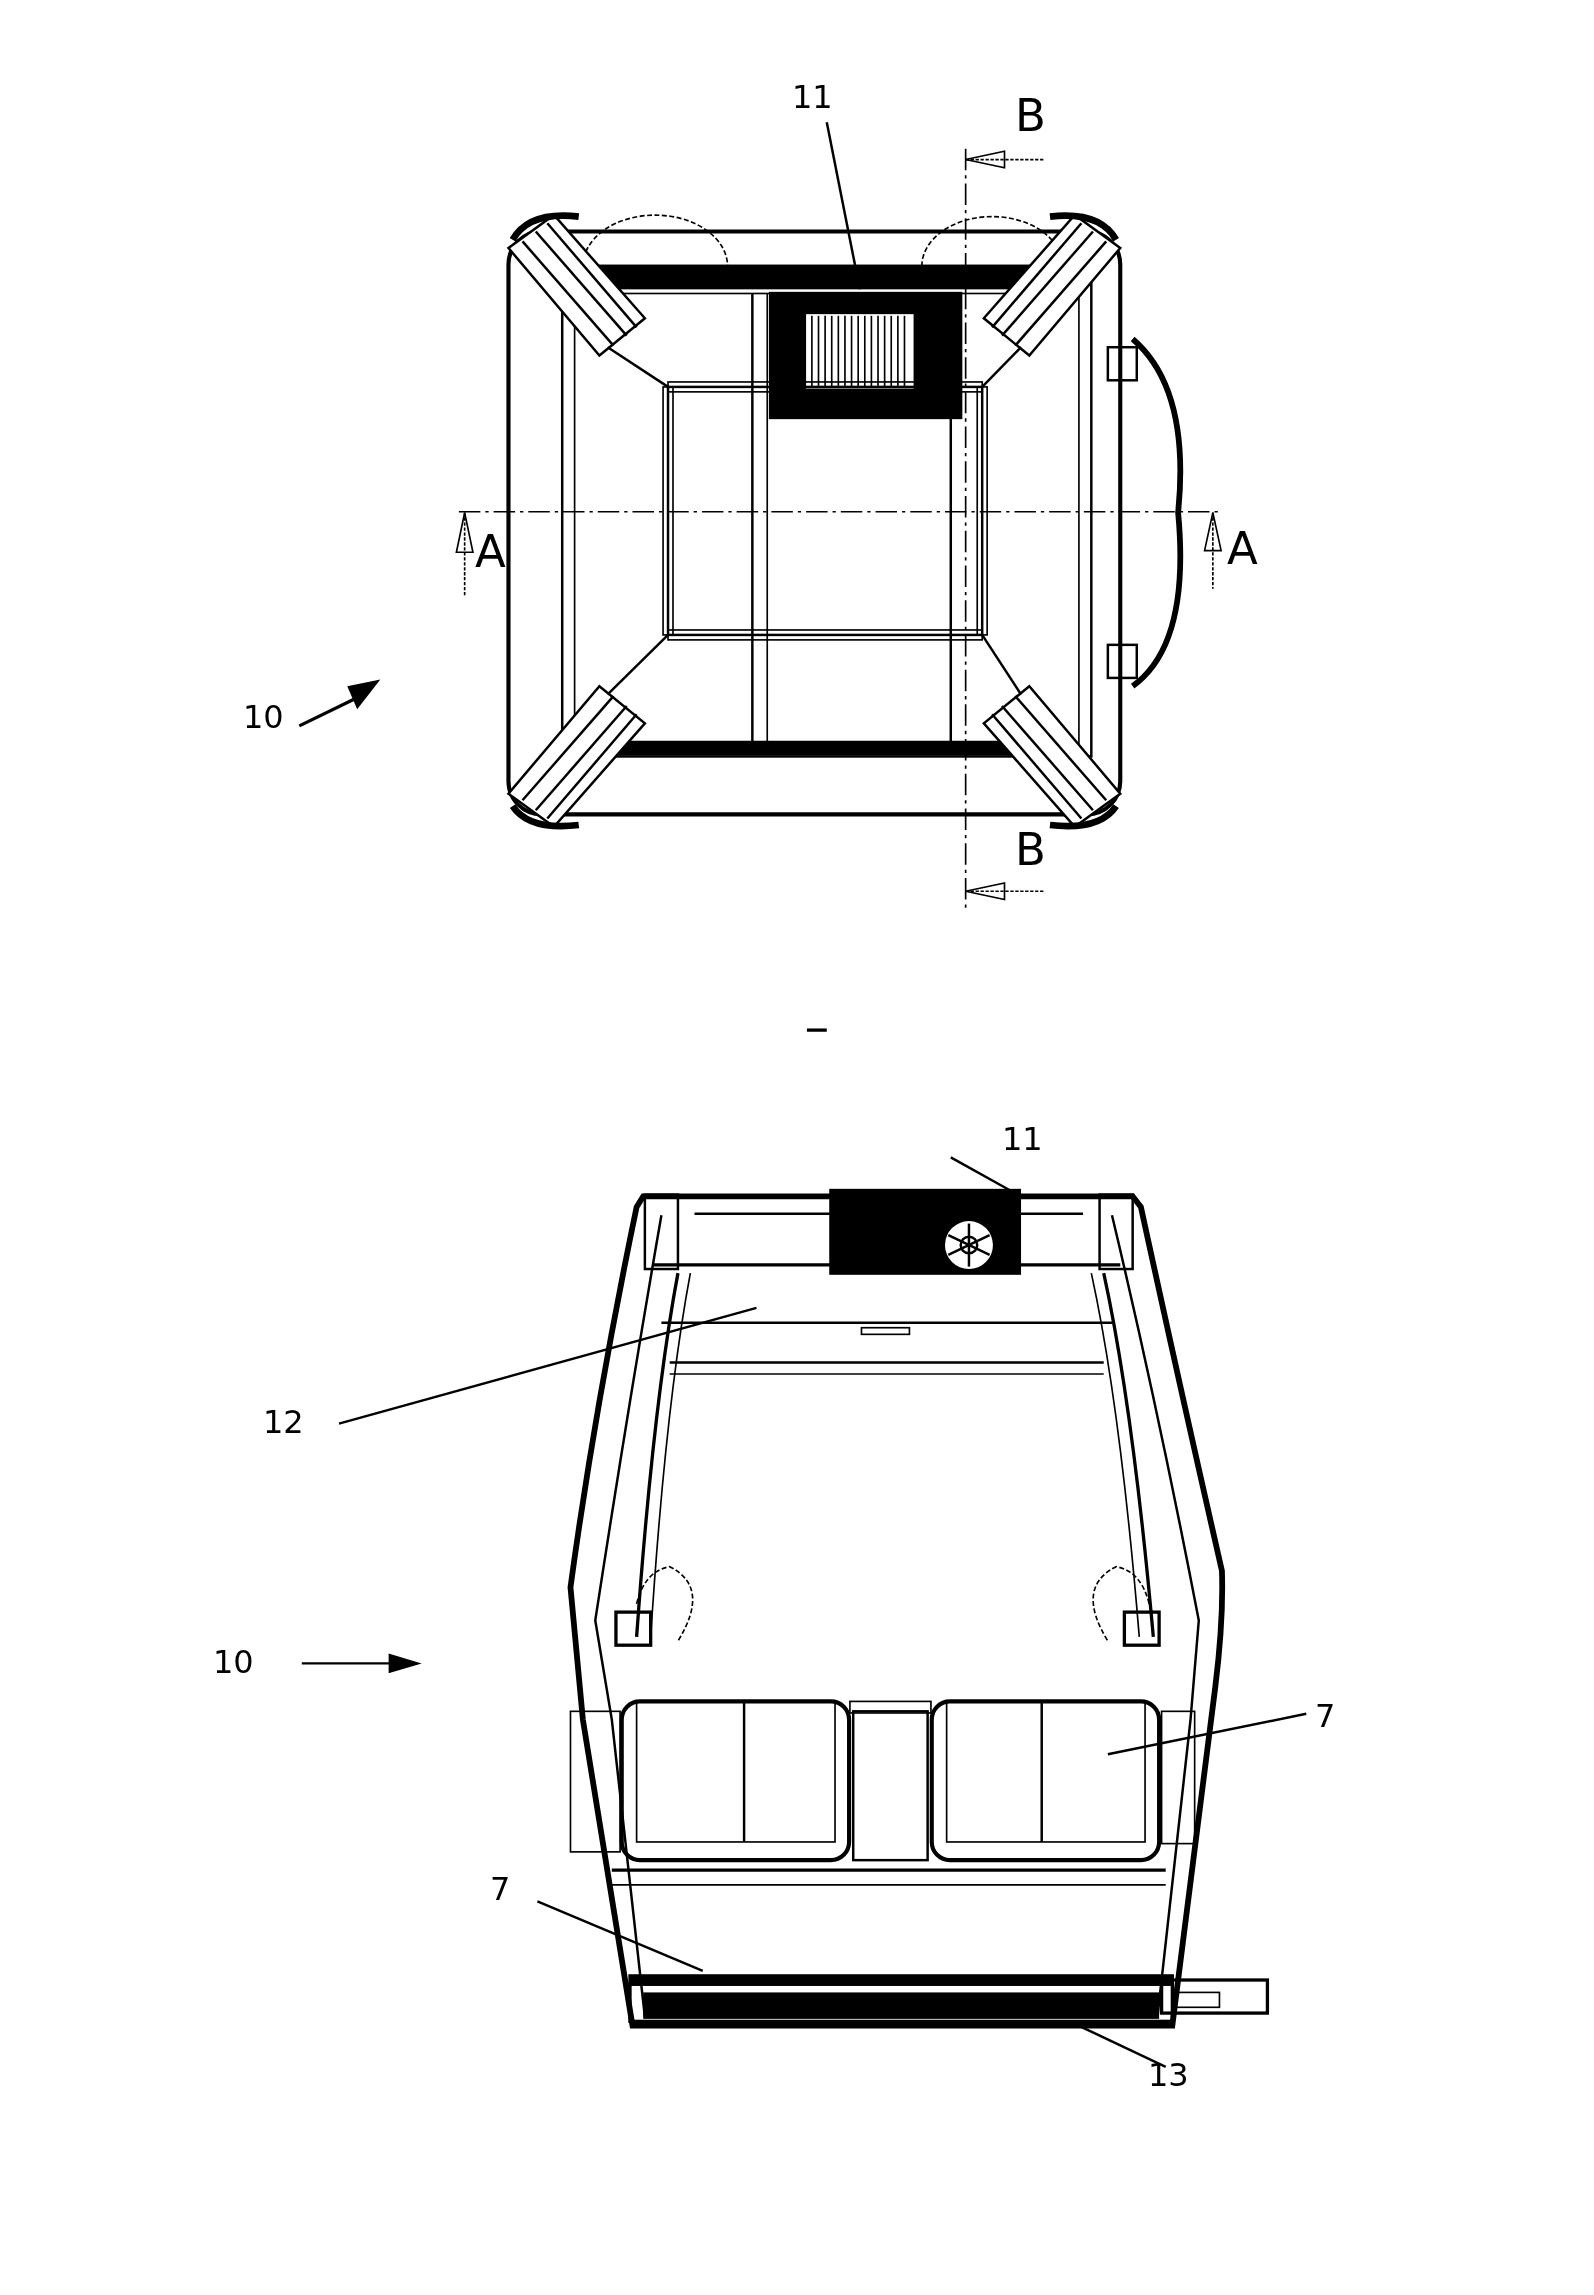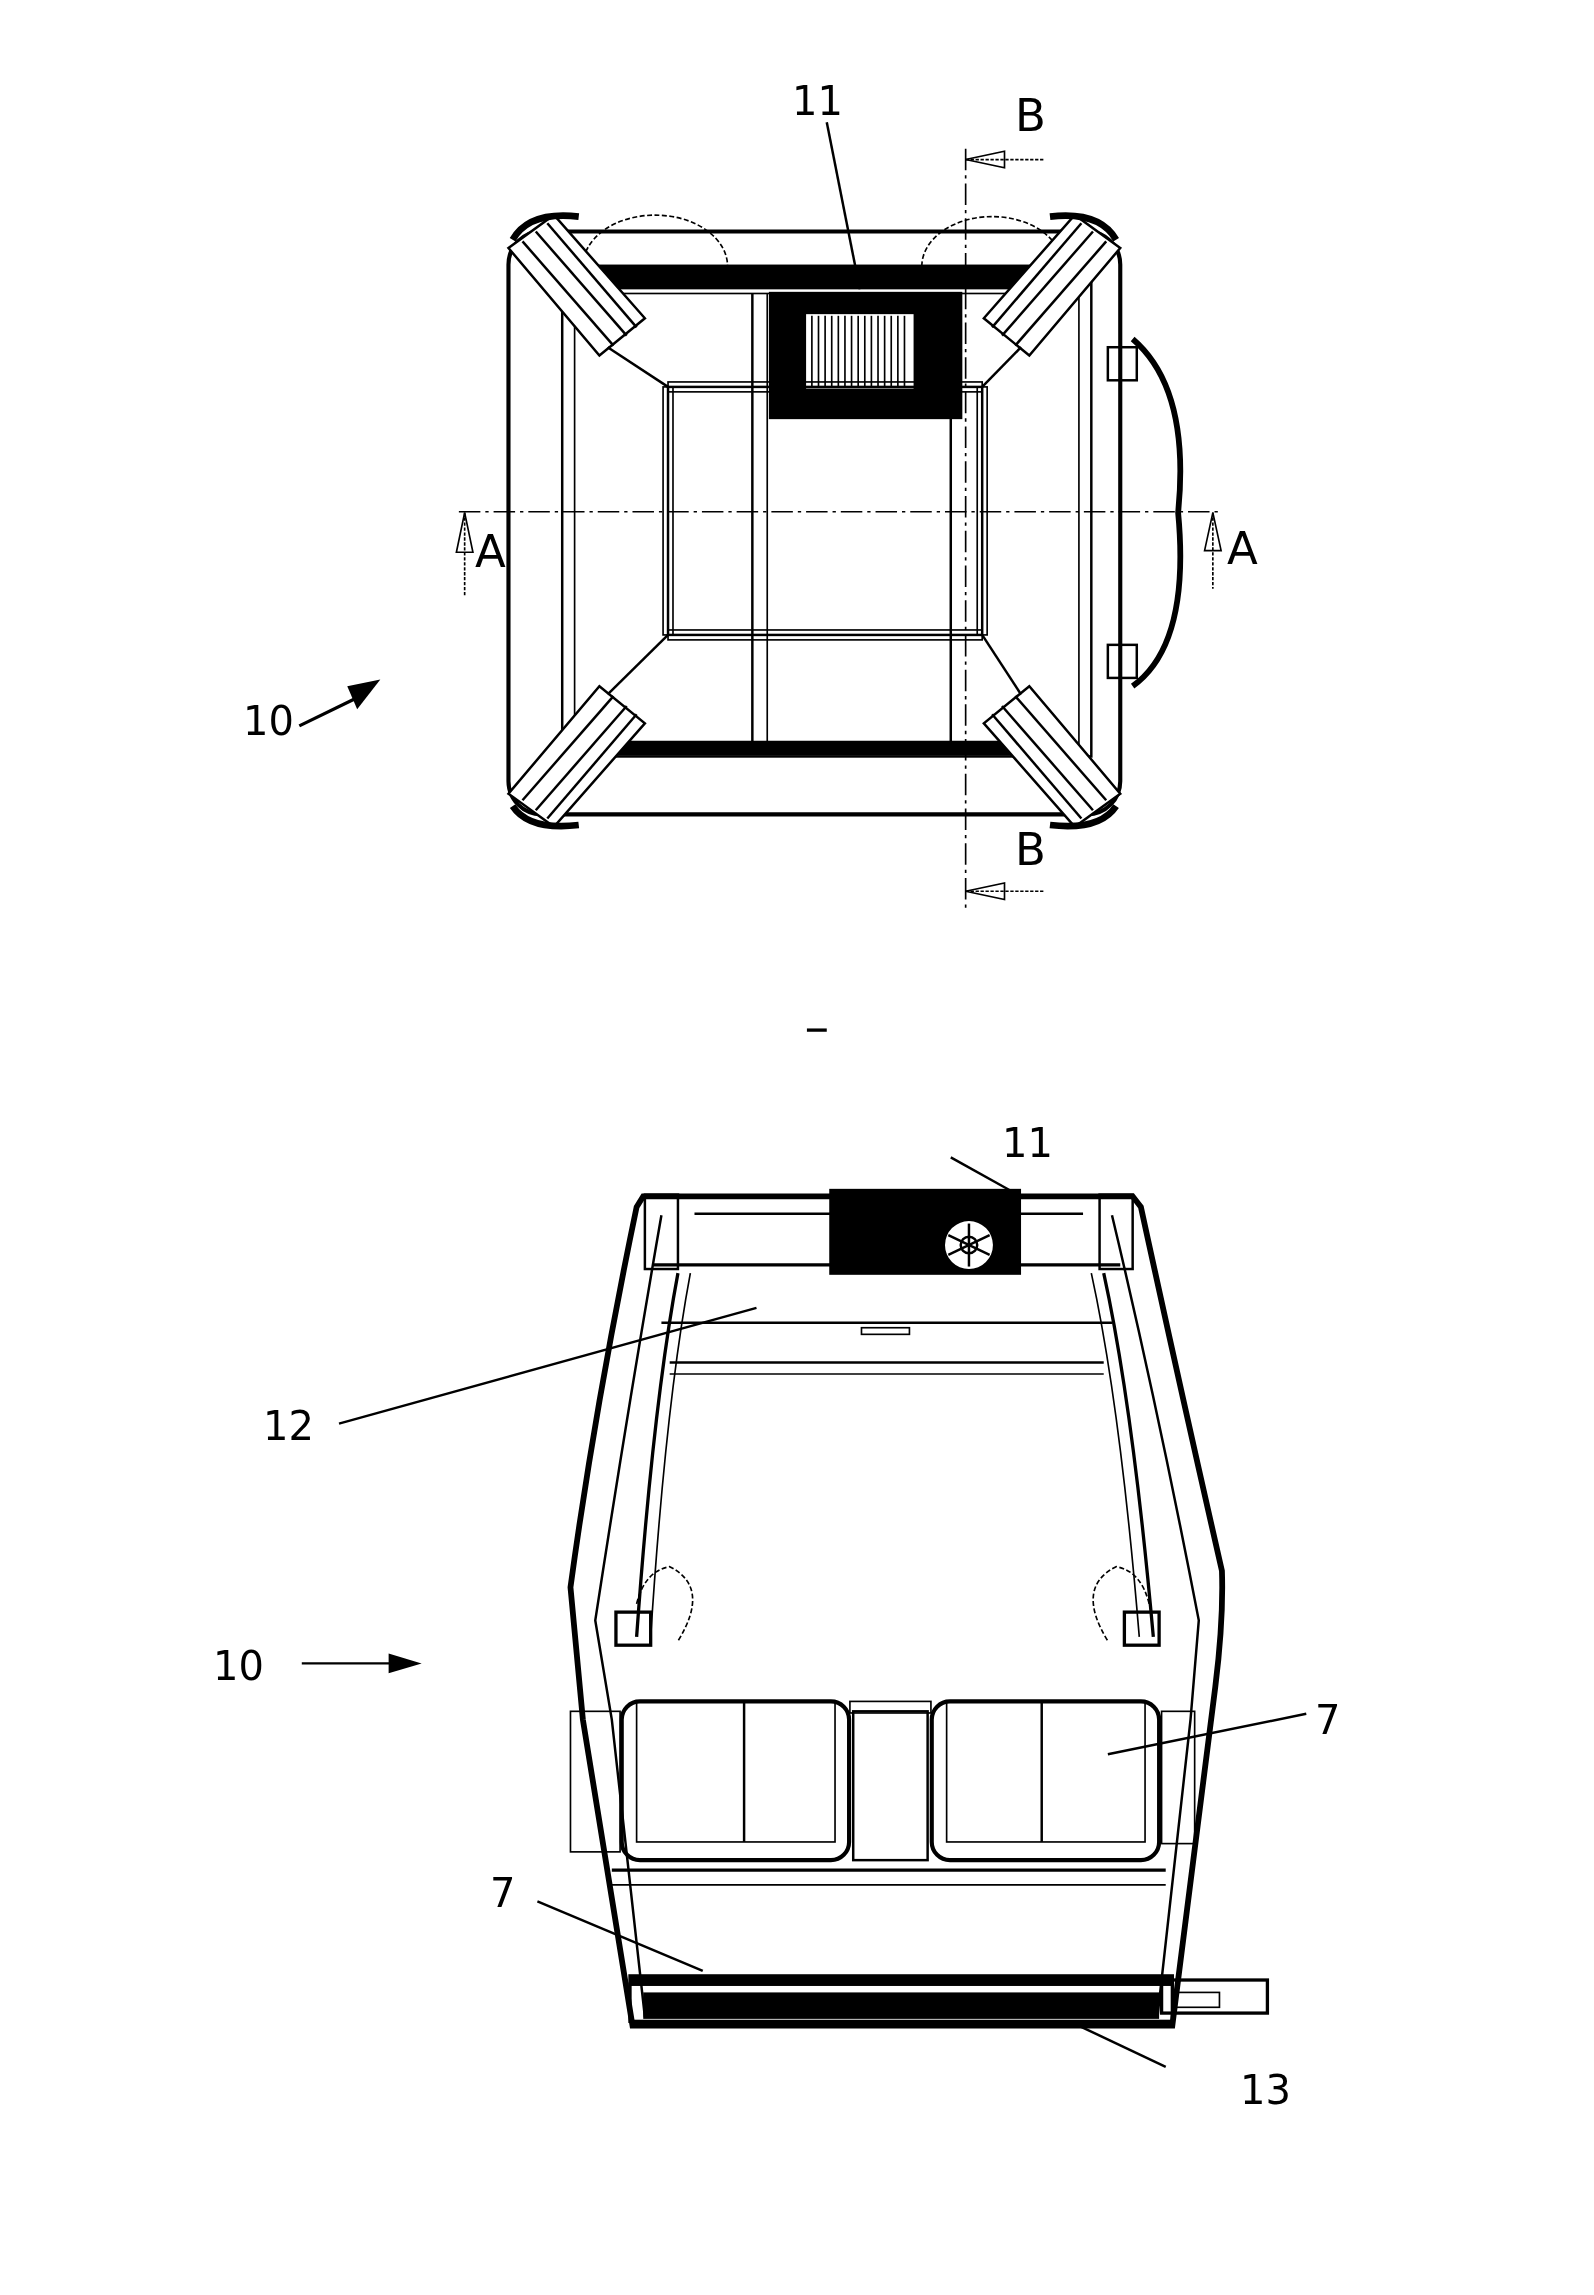--- a/index.html
+++ b/index.html
@@ -1,18 +1,18 @@
 <!DOCTYPE html>
 <html style="font-size:13.2px"><head>
 <meta charset="utf-8">
 <style>
   html, body { margin: 0; padding: 0; background: #ffffff; }
   body { width: 1594px; height: 2295px; position: relative; overflow: hidden; font-family: "Liberation Sans", sans-serif; }
   svg.drawing { position: absolute; left: 0; top: 0; width: 1594px; height: 2295px; }
-  .lbl { position: absolute; font-family: "DejaVu Sans", sans-serif; color: #000; font-size: 40px; line-height: 1; white-space: nowrap; }
+  .lbl { position: absolute; font-family: "DejaVu Sans", sans-serif; color: #000; font-size: 32px; line-height: 1; white-space: nowrap; }
   .sec { font-size: 45px; }
 </style>
 </head>
 <body>
 
 <svg class="drawing" viewBox="0 0 1928 2776" xmlns="http://www.w3.org/2000/svg">
 
   <g stroke="#000" fill="none" stroke-width="4">
 
     <rect x="615" y="280" width="740" height="705" rx="40" stroke-width="5"></rect>
@@ -185,14 +185,14 @@
 <div class="lbl sec" style="left:475px;top:529px;">A</div>
 <div class="lbl sec" style="left:1227px;top:526px;">A</div>
 <div class="lbl" style="left:243px;top:701px;">10</div>
 <div class="lbl sec" style="left:1015px;top:827px;">B</div>
 
 <div class="lbl" style="left:1002px;top:1123px;">11</div>
 <div class="lbl" style="left:263px;top:1406px;">12</div>
 <div class="lbl" style="left:213px;top:1646px;">10</div>
 <div class="lbl" style="left:1315px;top:1700px;">7</div>
 <div class="lbl" style="left:490px;top:1873px;">7</div>
-<div class="lbl" style="left:1240px;top:2059px;margin-top:11px;">13</div>
+<div class="lbl" style="left:1148px;top:2059px;">13</div>
 
 
 </body></html>

